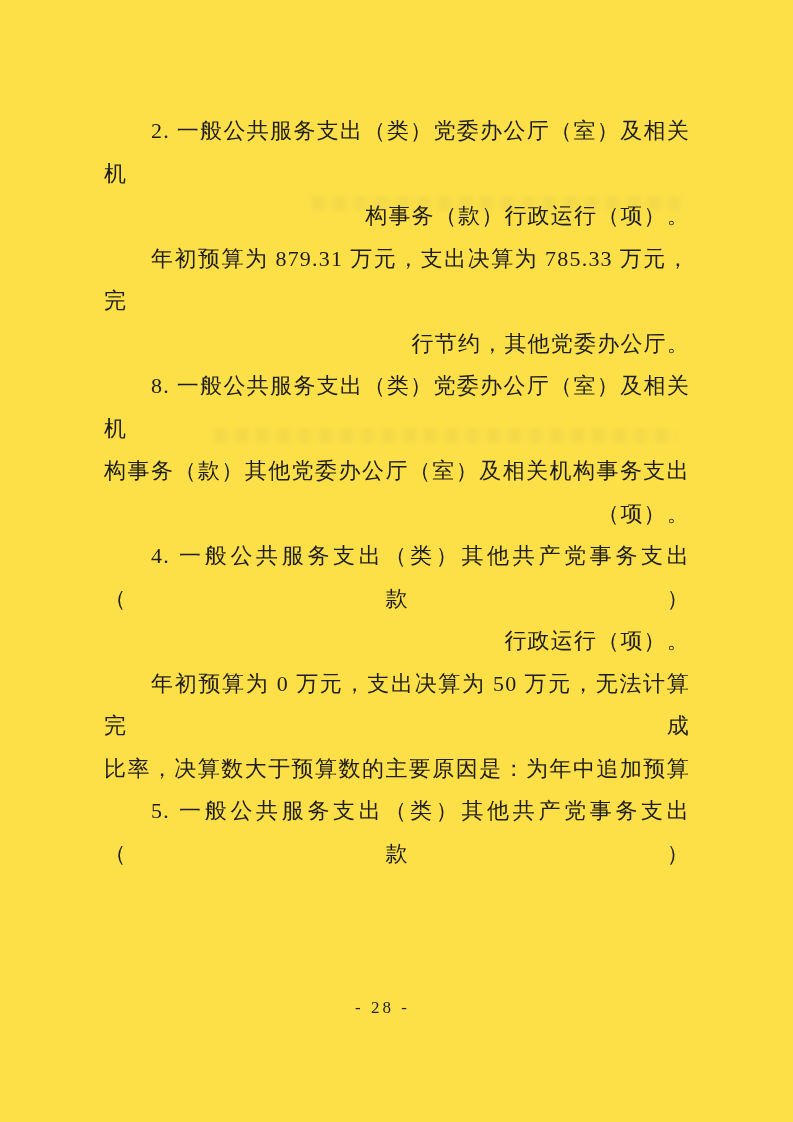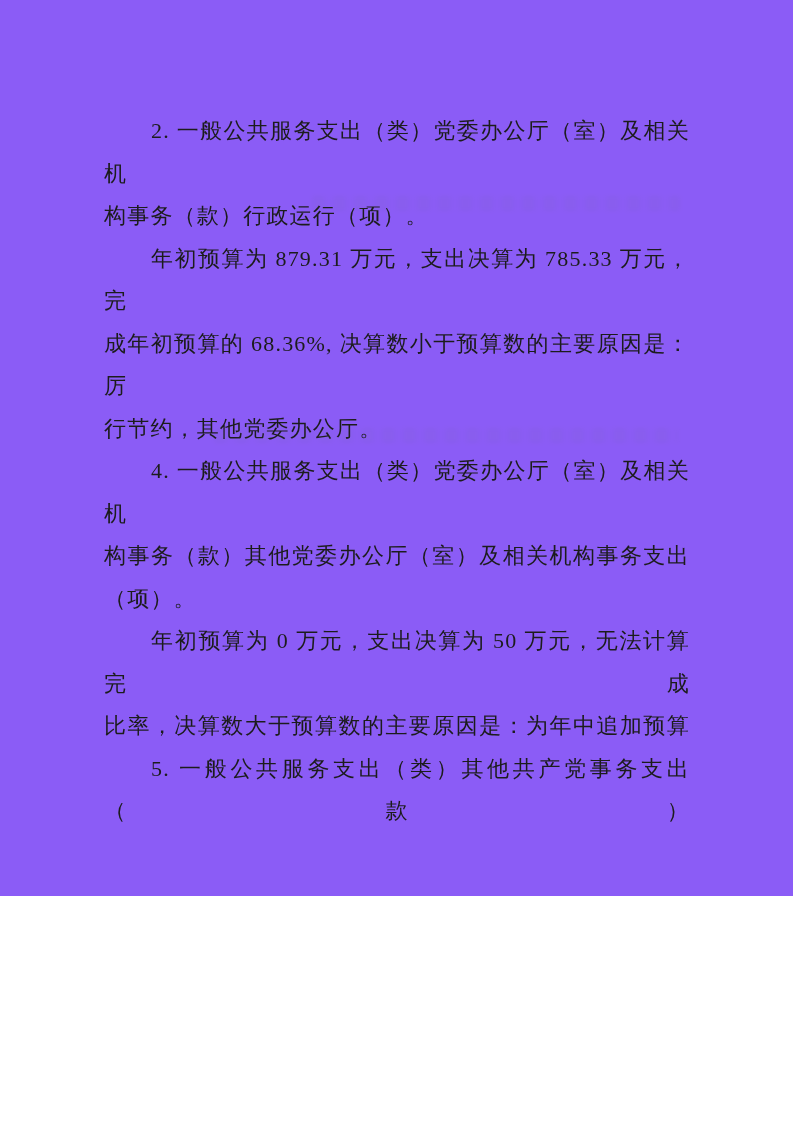--- a/index.html
+++ b/index.html
@@ -3,39 +3,39 @@
 <meta charset="utf-8">
 <style>
   html, body {
     margin: 0;
     padding: 0;
     background: #ffffff;
   }
   .page {
     position: relative;
     width: 793px;
-    height: 896px;
-    background: #8b5cf6;
+    height: 1122px;
+    background: #fde047;
     overflow: hidden;
     font-family: "Liberation Serif", "DejaVu Serif", serif;
     color: #1c1c1c;
   }
   .doc {
     position: absolute;
     left: 104px;
     top: 110px;
     width: 586px;
     font-size: 22px;
     line-height: 42.5px;
     letter-spacing: 1.2px;
   }
   .para { margin: 0; padding: 0; }
   .line {
     white-space: nowrap;
-    text-align: left;
+    text-align: right;
   }
   .line.just {
     white-space: normal;
     text-align: justify;
     text-align-last: justify;
   }
   .line.indent { text-indent: 47px; }
   .pagenum {
     position: absolute;
     top: 998px;
@@ -69,31 +69,34 @@
 
   <div class="doc">
 
     <div class="para">
       <div class="line indent just">2. 一般公共服务支出（类）党委办公厅（室）及相关机</div>
       <div class="line">构事务（款）行政运行（项）。</div>
     </div>
 
     <div class="para">
       <div class="line indent just">年初预算为 879.31 万元，支出决算为 785.33 万元，完</div>
-      <div class="line just">成年初预算的 68.36%, 决算数小于预算数的主要原因是：厉</div>
       <div class="line">行节约，其他党委办公厅。</div>
     </div>
 
     <div class="para">
-      <div class="line indent just">4. 一般公共服务支出（类）党委办公厅（室）及相关机</div>
+      <div class="line indent just">8. 一般公共服务支出（类）党委办公厅（室）及相关机</div>
       <div class="line just">构事务（款）其他党委办公厅（室）及相关机构事务支出</div>
       <div class="line">（项）。</div>
     </div>
 
 
+    <div class="para">
+      <div class="line indent just">4. 一般公共服务支出（类）其他共产党事务支出（款）</div>
+      <div class="line">行政运行（项）。</div>
+    </div>
 
     <div class="para">
       <div class="line indent just">年初预算为 0 万元，支出决算为 50 万元，无法计算完成</div>
       <div class="line just">比率，决算数大于预算数的主要原因是：为年中追加预算</div>
     </div>
 
     <div class="para">
       <div class="line indent just">5. 一般公共服务支出（类）其他共产党事务支出（款）</div>
 
     </div>

